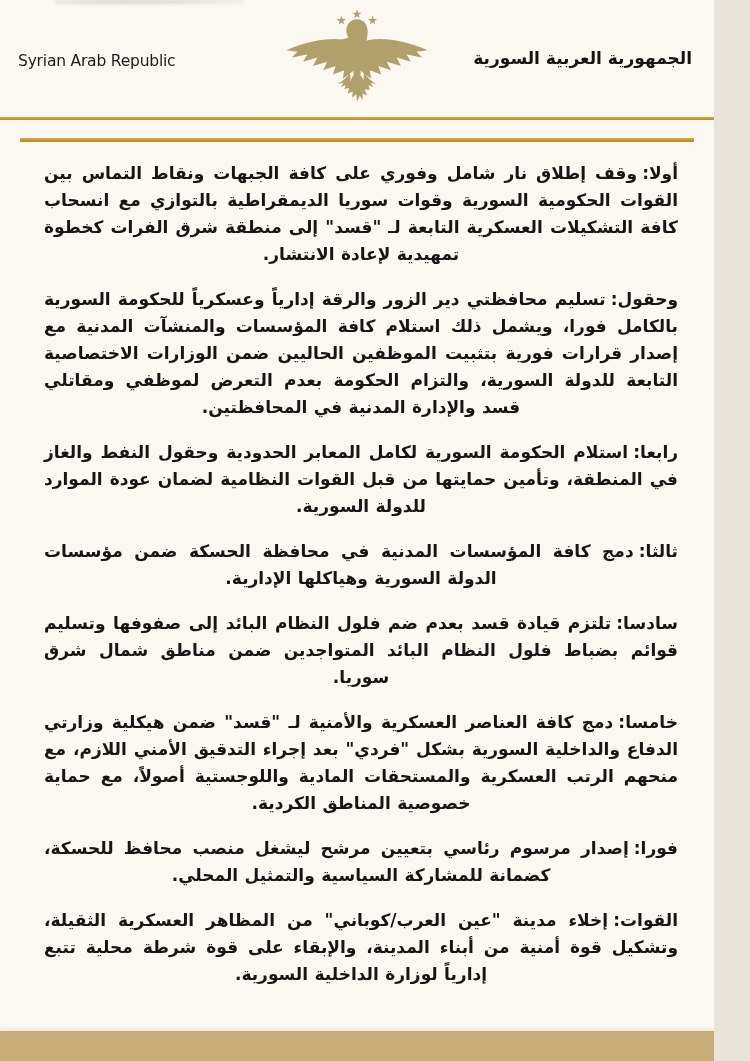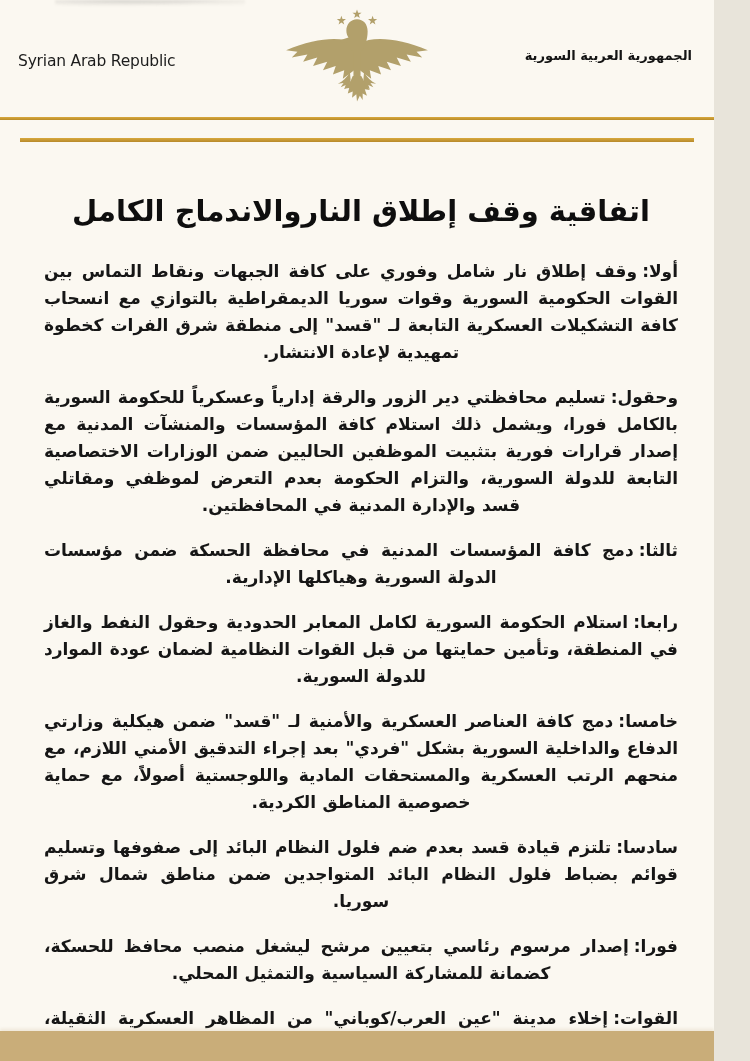--- a/index.html
+++ b/index.html
@@ -20,21 +20,21 @@
     filter:blur(1px);
   }
   
   .letterhead{position:relative;height:117px;}
   .en-title{
     position:absolute;left:18px;top:52px;
     font-size:15.5px;color:#1c1c1c;letter-spacing:-0.2px;font-weight:500;
   }
   .ar-title{
     position:absolute;right:22px;top:48px;
-    font-size:13px;color:#141414;font-weight:bold;direction:rtl;
+    font-size:17px;color:#141414;font-weight:bold;direction:rtl;
   }
   .emblem{
     position:absolute;left:50%;top:6px;transform:translateX(-50%);
     width:156px;height:110px;
   }
   .emblem svg{width:100%;height:100%;display:block;}
   
   .rule{position:absolute;}
   .rule-1{
     top:117px;left:0;right:0;height:3px;
@@ -99,35 +99,34 @@
       </svg>
     </div>
 
     <div class="ar-title">الجمهورية العربية السورية</div>
   </header>
 
   <div class="rule rule-1"></div>
   <div class="rule rule-2"></div>
 
   <main class="doc">
-    <h1 class="doc-title">اتفاقية وقف إطلاق الناروالاندماج الكامل</h1>
 
     <section class="clauses">
 
         <p class="clause"><b class="lead">أولا:</b><span>وقف إطلاق نار شامل وفوري على كافة الجبهات ونقاط التماس بين القوات الحكومية السورية وقوات سوريا الديمقراطية بالتوازي مع انسحاب كافة التشكيلات العسكرية التابعة لـ "قسد" إلى منطقة شرق الفرات كخطوة تمهيدية لإعادة الانتشار.</span></p>
 
         <p class="clause"><b class="lead">وحقول:</b><span>تسليم محافظتي دير الزور والرقة إدارياً وعسكرياً للحكومة السورية بالكامل فورا، ويشمل ذلك استلام كافة المؤسسات والمنشآت المدنية مع إصدار قرارات فورية بتثبيت الموظفين الحاليين ضمن الوزارات الاختصاصية التابعة للدولة السورية، والتزام الحكومة بعدم التعرض لموظفي ومقاتلي قسد والإدارة المدنية في المحافظتين.</span></p>
 
+        <p class="clause"><b class="lead">رابعا:</b><span>استلام الحكومة السورية لكامل المعابر الحدودية وحقول النفط والغاز في المنطقة، وتأمين حمايتها من قبل القوات النظامية لضمان عودة الموارد للدولة السورية.</span></p>
+
         <p class="clause"><b class="lead">ثالثا:</b><span>دمج كافة المؤسسات المدنية في محافظة الحسكة ضمن مؤسسات الدولة السورية وهياكلها الإدارية.</span></p>
 
-        <p class="clause"><b class="lead">رابعا:</b><span>استلام الحكومة السورية لكامل المعابر الحدودية وحقول النفط والغاز في المنطقة، وتأمين حمايتها من قبل القوات النظامية لضمان عودة الموارد للدولة السورية.</span></p>
+        <p class="clause"><b class="lead">سادسا:</b><span>تلتزم قيادة قسد بعدم ضم فلول النظام البائد إلى صفوفها وتسليم قوائم بضباط فلول النظام البائد المتواجدين ضمن مناطق شمال شرق سوريا.</span></p>
 
         <p class="clause"><b class="lead">خامسا:</b><span>دمج كافة العناصر العسكرية والأمنية لـ "قسد" ضمن هيكلية وزارتي الدفاع والداخلية السورية بشكل "فردي" بعد إجراء التدقيق الأمني اللازم، مع منحهم الرتب العسكرية والمستحقات المادية واللوجستية أصولاً، مع حماية خصوصية المناطق الكردية.</span></p>
-
-        <p class="clause"><b class="lead">سادسا:</b><span>تلتزم قيادة قسد بعدم ضم فلول النظام البائد إلى صفوفها وتسليم قوائم بضباط فلول النظام البائد المتواجدين ضمن مناطق شمال شرق سوريا.</span></p>
 
         <p class="clause"><b class="lead">فورا:</b><span>إصدار مرسوم رئاسي بتعيين مرشح ليشغل منصب محافظ للحسكة، كضمانة للمشاركة السياسية والتمثيل المحلي.</span></p>
 
         <p class="clause"><b class="lead">القوات:</b><span>إخلاء مدينة "عين العرب/كوباني" من المظاهر العسكرية الثقيلة، وتشكيل قوة أمنية من أبناء المدينة، والإبقاء على قوة شرطة محلية تتبع إدارياً لوزارة الداخلية السورية.</span></p>
 
       </section>
   </main>
 
   <footer class="gold-bar"></footer>
 </div>

